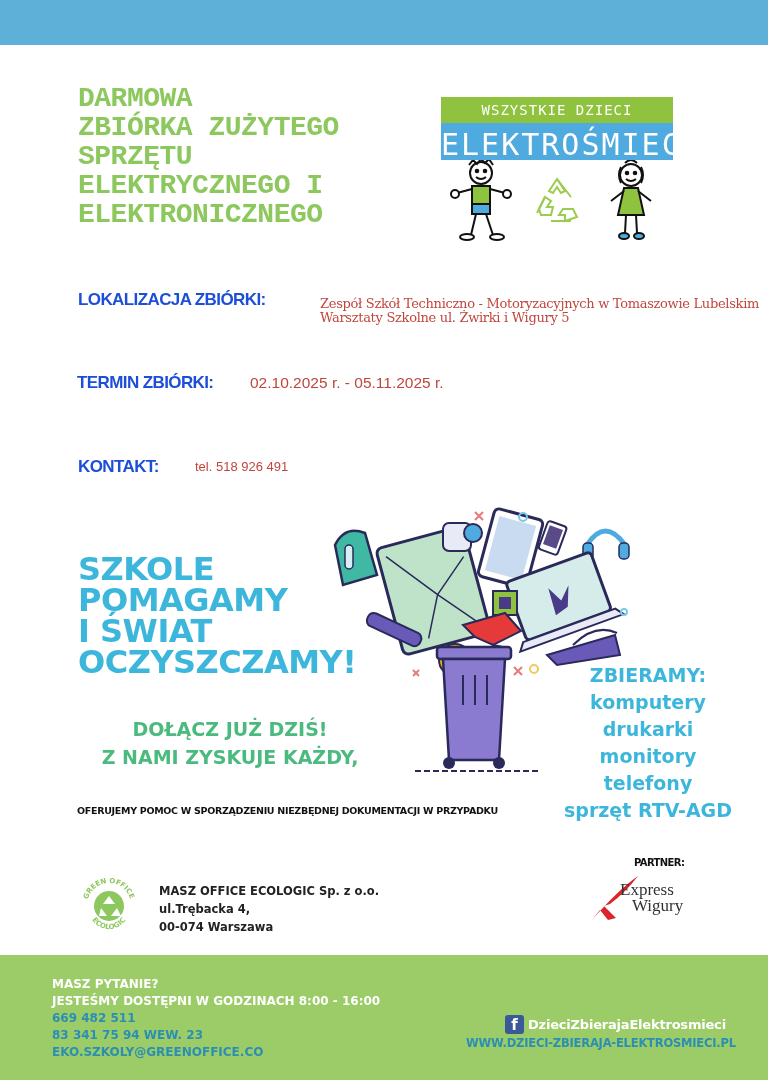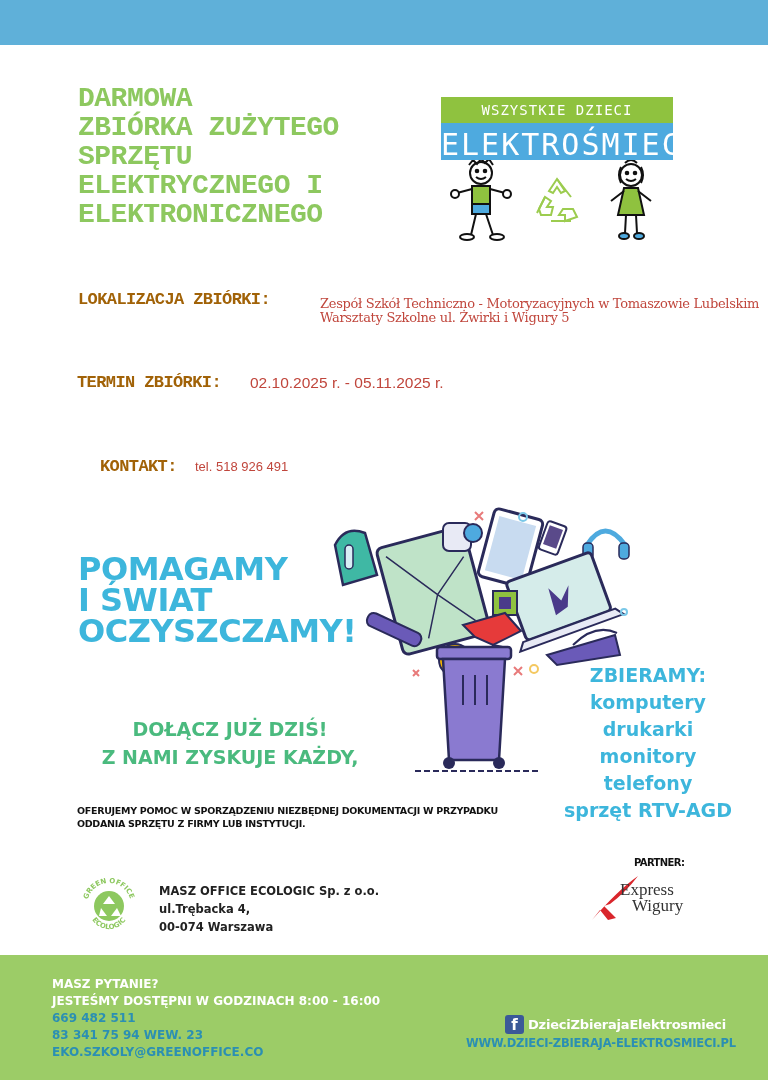--- a/index.html
+++ b/index.html
@@ -10,21 +10,21 @@
   .top-bar { left: 0; top: 0; width: 768px; height: 45px; background: #5fb0d9; }
 
   .main-title { left: 78px; top: 84px; width: 340px; color: #8dc85f; font-family: Liberation Mono, monospace; font-weight: bold; font-size: 28px; line-height: 29px; letter-spacing: -0.5px; }
   .main-title div { white-space: nowrap; }
 
   .logo { left: 441px; top: 97px; width: 232px; height: 148px; }
   .logo-top { position: absolute; left: 0; top: 0; width: 232px; height: 26px; background: #8fc23f; color: #fff; font-family: "DejaVu Sans Mono", monospace; font-size: 14px; line-height: 26px; text-align: center; letter-spacing: 1px; }
   .logo-main { position: absolute; left: 0; top: 26px; width: 232px; height: 37px; background: #4eaadf; color: #fff; font-family: "DejaVu Sans Mono", monospace; font-size: 30px; line-height: 43px; text-align: center; letter-spacing: 2px; }
   .logo-art { position: absolute; left: 0; top: 60px; width: 232px; height: 88px; }
 
-  .label { color: #a16207; font-family: Liberation Mono, monospace; font-weight: bold; font-size: 17px; letter-spacing: -0.6px; white-space: nowrap; }
+  .label { color: #1d4ed8; font-family: Liberation Sans, sans-serif; font-weight: bold; font-size: 17px; letter-spacing: -0.6px; white-space: nowrap; }
   .val-serif { color: #c0463c; font-family: "DejaVu Serif", serif; font-size: 13px; line-height: 14px; white-space: nowrap; letter-spacing: -0.3px; }
   .val-sans { color: #c0463c; font-family: Liberation Sans, sans-serif; white-space: nowrap; }
 
   .slogan { left: 78px; top: 554px; color: #3db6dc; font-weight: bold; font-size: 32px; line-height: 31px; letter-spacing: -0.5px; }
   .slogan div { white-space: nowrap; }
 
   .join { left: 75px; top: 715px; width: 310px; text-align: center; color: #4aba7e; font-weight: bold; font-size: 19px; line-height: 28px; }
   .join div { white-space: nowrap; }
 
   .collect { left: 548px; top: 662px; width: 200px; text-align: center; color: #3db6dc; font-weight: bold; font-size: 19px; line-height: 27px; }
@@ -106,21 +106,21 @@
   <div class="logo-main">ELEKTROŚMIECI</div>
 </div>
 
 <div class="abs label" style="left:78px; top:290px;">LOKALIZACJA ZBIÓRKI:</div>
 <div class="abs val-serif" style="left:320px; top:297px;">Zespół Szkół Techniczno - Motoryzacyjnych w Tomaszowie Lubelskim</div>
 <div class="abs val-serif" style="left:320px; top:311px;">Warsztaty Szkolne ul. Żwirki i Wigury 5</div>
 
 <div class="abs label" style="left:77px; top:373px;">TERMIN ZBIÓRKI:</div>
 <div class="abs val-sans" style="left:250px; top:374px; font-size:15.5px;">02.10.2025 r. - 05.11.2025 r.</div>
 
-<div class="abs label" style="left:78px; top:457px;margin-left:22px;">KONTAKT:</div>
+<div class="abs label" style="left:78px; top:457px;">KONTAKT:</div>
 <div class="abs val-sans" style="left:195px; top:459px; font-size:13px;">tel. 518 926 491</div>
 
 <div class="abs" style="left:325px; top:505px; width:310px; height:270px;">
   <svg width="310" height="270" viewBox="0 0 310 270">
     <g>
         <path d="M10 40 Q20 20 40 28 L52 70 L18 80 Z" fill="#3fb8a4" stroke="#2a2a5a" stroke-width="2.5"></path>
         <rect x="20" y="40" width="8" height="24" rx="4" fill="#d8eef5" stroke="#2a2a5a" stroke-width="1.5"></rect>
       </g>
     <g transform="rotate(-15 110 80)">
         <rect x="62" y="30" width="90" height="110" rx="6" fill="#bfe3c8" stroke="#2a2a5a" stroke-width="3"></rect>
@@ -180,20 +180,21 @@
         <path d="M189 162 L197 170 M197 162 L189 170" stroke="#e87a7a"></path>
         <path d="M88 165 L94 171 M94 165 L88 171" stroke="#e87a7a"></path>
         <circle cx="198" cy="12" r="4" stroke="#7ac8e8"></circle>
         <circle cx="209" cy="164" r="4" stroke="#f4c860"></circle>
         <circle cx="299" cy="107" r="3" stroke="#7ac8e8"></circle>
       </g>
   </svg>
 </div>
 
 <div class="abs slogan">
+  <div>SZKOLE</div>
   <div>POMAGAMY</div>
   <div>I ŚWIAT</div>
   <div>OCZYSZCZAMY!</div>
 </div>
 
 <div class="abs join">
   <div>DOŁĄCZ JUŻ DZIŚ!</div>
   <div>Z NAMI ZYSKUJE KAŻDY,</div>
 </div>
 
@@ -201,21 +202,20 @@
   <div>ZBIERAMY:</div>
   <div>komputery</div>
   <div>drukarki</div>
   <div>monitory</div>
   <div>telefony</div>
   <div>sprzęt RTV-AGD</div>
 </div>
 
 <div class="abs notice">
   <div>OFERUJEMY POMOC W SPORZĄDZENIU NIEZBĘDNEJ DOKUMENTACJI W PRZYPADKU</div>
-  <div>ODDANIA SPRZĘTU Z FIRMY LUB INSTYTUCJI.</div>
 </div>
 
 <div class="abs go-logo">
   <svg width="64" height="64" viewBox="0 0 64 64">
     <defs>
       <path id="arcTop" d="M10 32 A22 22 0 0 1 54 32"></path>
       <path id="arcBot" d="M12 36 A20 20 0 0 0 52 36"></path>
     </defs>
     <text font-size="7" font-weight="bold" fill="#8dc85f" font-family="DejaVu Sans, sans-serif"><textPath href="#arcTop" startOffset="8%">GREEN OFFICE</textPath></text>
     <text font-size="7" font-weight="bold" fill="#8dc85f" font-family="DejaVu Sans, sans-serif"><textPath href="#arcBot" startOffset="18%">ECOLOGIC</textPath></text>

